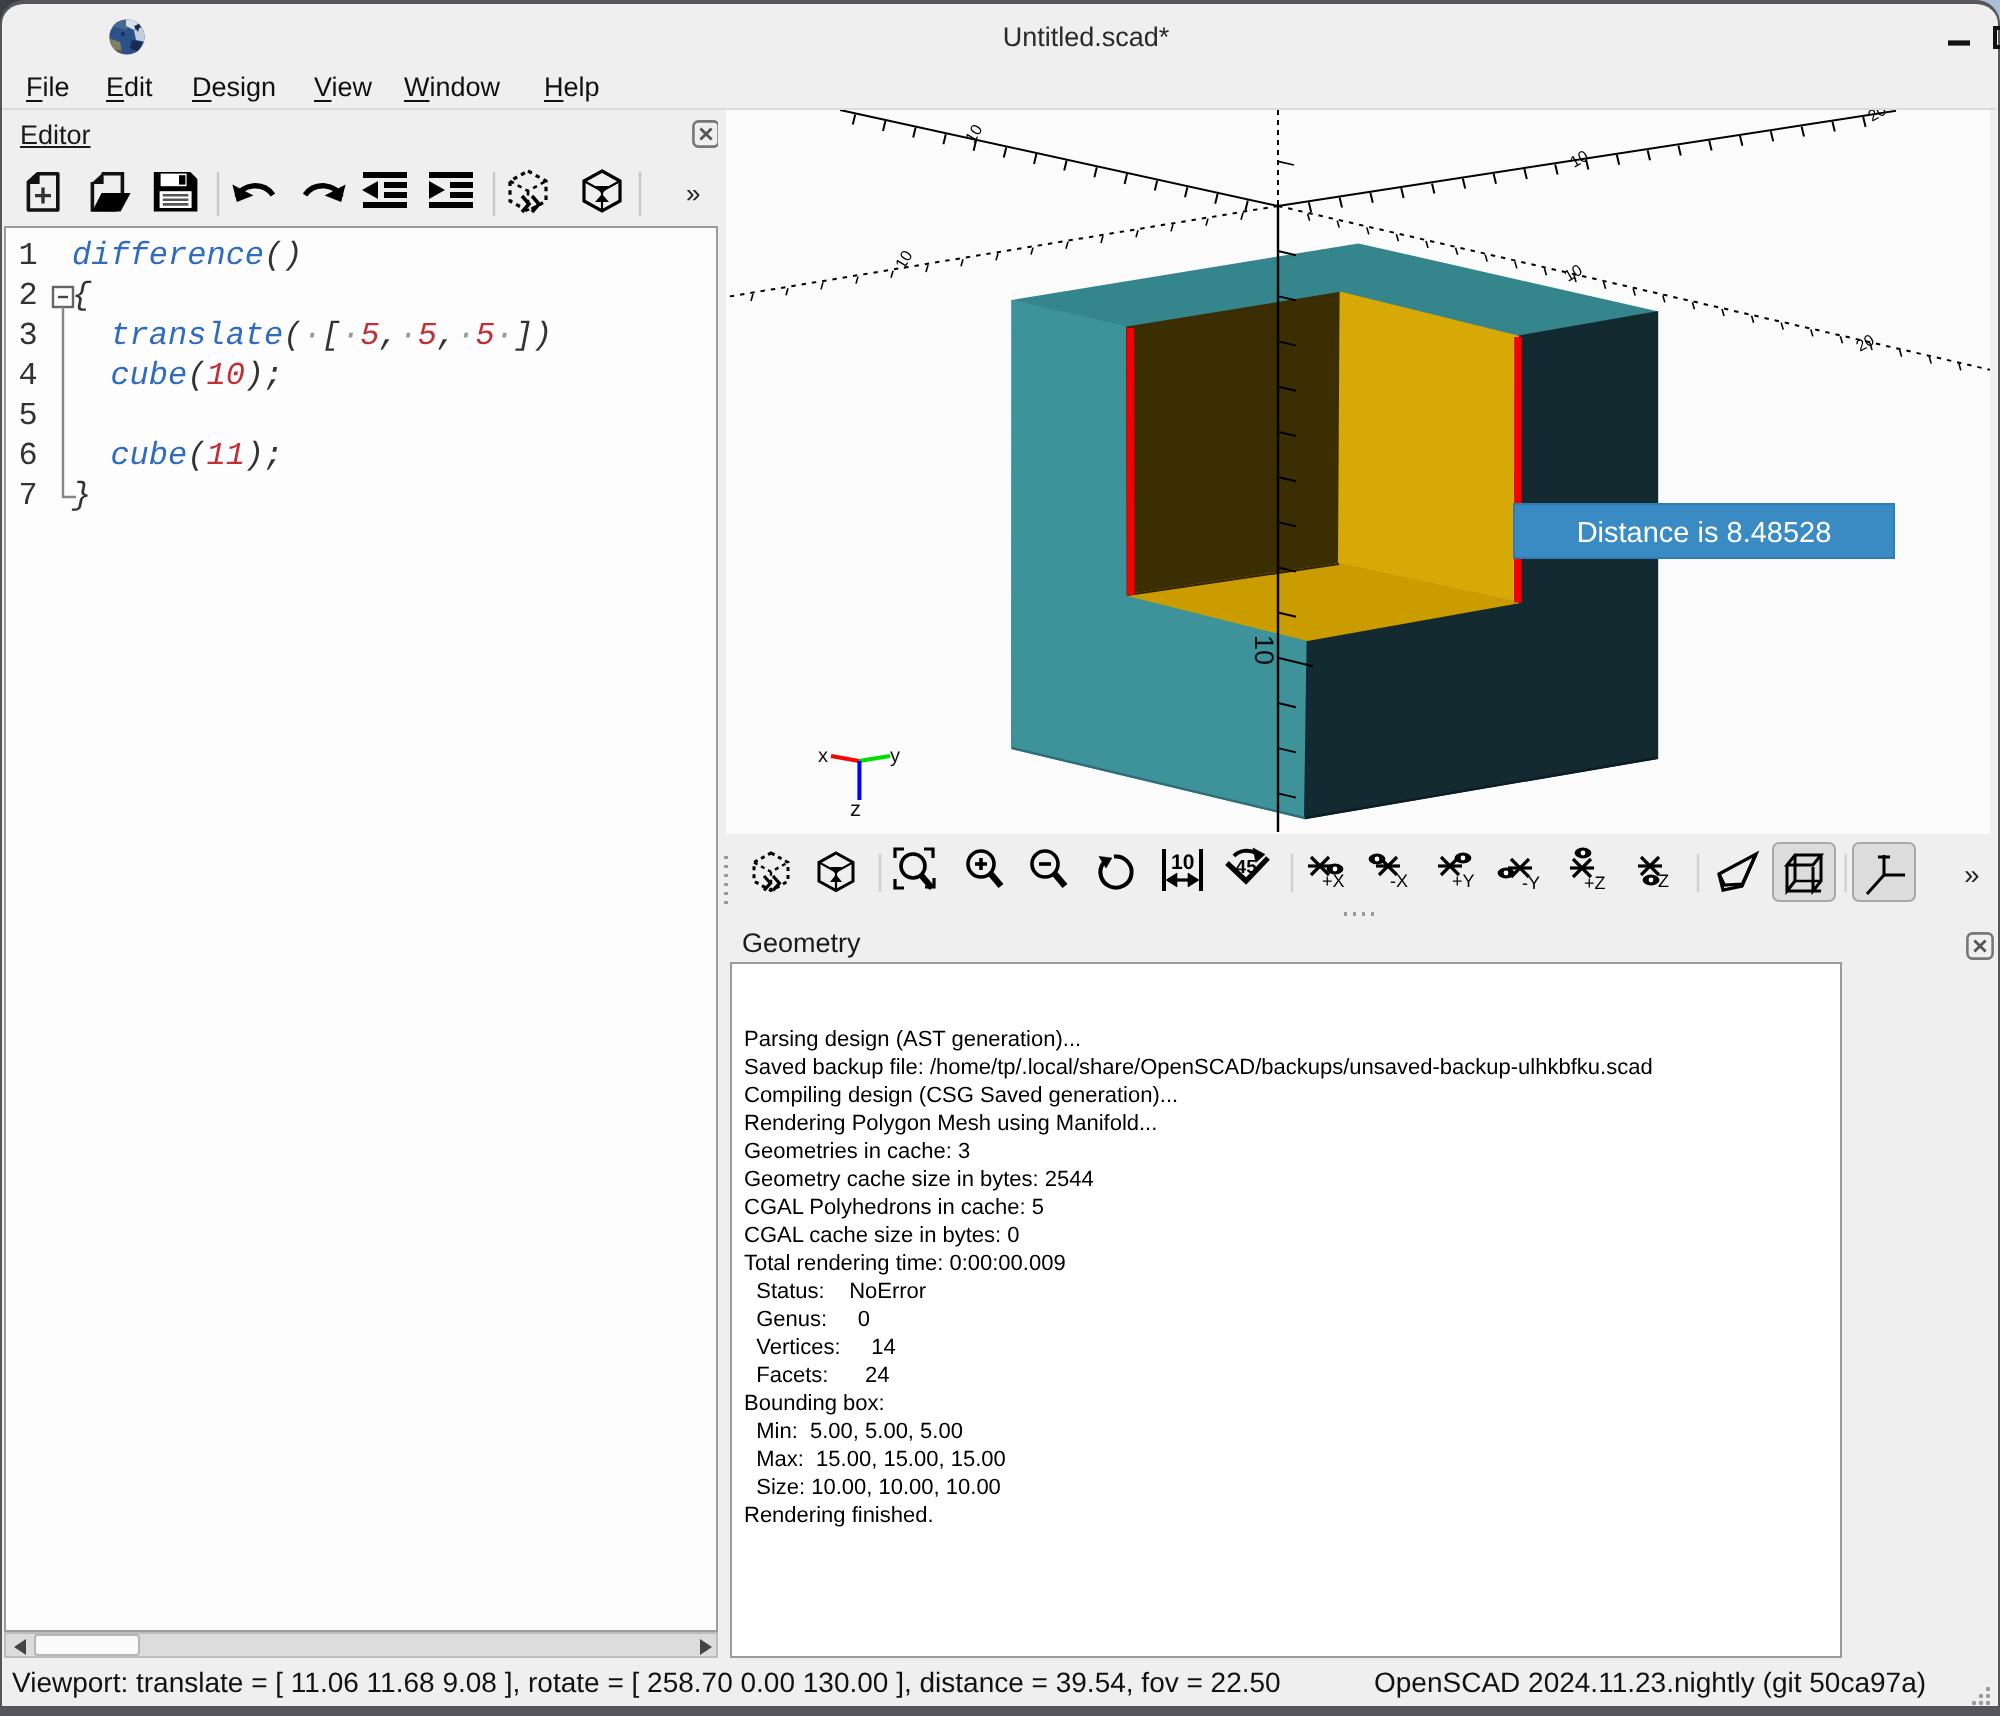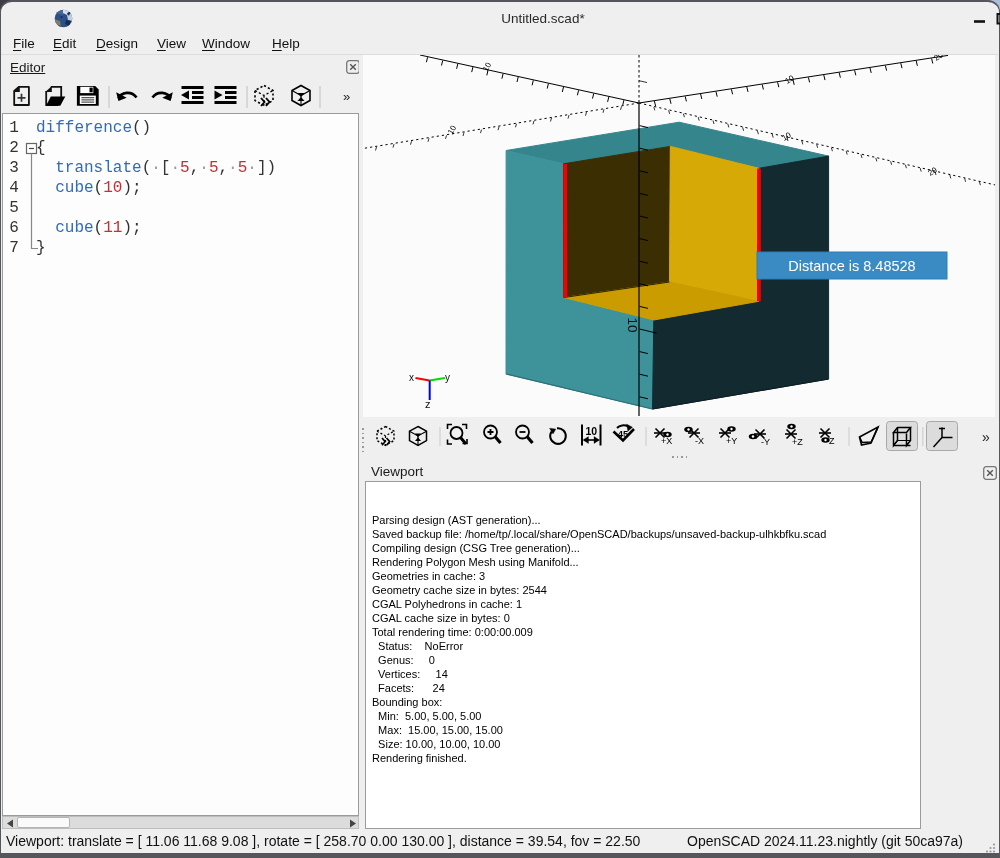--- a/index.html
+++ b/index.html
@@ -11,21 +11,21 @@
 #title { position:absolute; left:0; width:100%; top:9px; text-align:center; font-size:13.5px; color:#2a2a2a; }
 #logo { position:absolute; left:10px; top:7px; }
 #wctl { position:absolute; right:1px; top:0; }
 #menubar { position:absolute; left:1px; top:33px; width:997px; height:22px; border-bottom:1px solid #dcdcdc; }
 .mi { position:absolute; top:3px; font-size:13.5px; color:#111; }
 .mi u { text-decoration-thickness:1px; text-underline-offset:2px; }
 #edhead { position:absolute; left:10px; top:60px; font-size:13.5px; color:#1a1a1a;text-decoration:underline; }
 #code { position:absolute; left:2px; top:113px; width:357px; height:703px; background:#fdfdfd;
   border:1px solid #9b9b9b; font-family:"Liberation Mono",monospace; font-size:16px; line-height:20px; }
 .cn { position:absolute; left:5px; width:12px; height:20px; color:#333; text-align:center; padding-top:4px; }
-.cl { position:absolute; left:33px; height:20px; white-space:pre; padding-top:4px; }
+.cl { position:absolute; left:33px; height:20px; white-space:pre; padding-top:4px;font-style:italic; }
 #codetxt { position:absolute; left:0; top:0; right:0; bottom:0; }
 #hscroll { position:absolute; left:2px; top:816px; width:357px; height:13px; background:#dcdcdc; border:1px solid #bdbdbd; }
 #hthumb { position:absolute; left:14px; top:0px; width:53px; height:11px; background:#fafafa; border:1px solid #b5b5b5; border-radius:2px; }
 .sbarrow { position:absolute; top:2px; }
 #vsplit { position:absolute; left:359px; top:55px; width:4px; height:774px; background:#efefef; }
 #vgrip { position:absolute; left:362px; top:428px; width:2px; height:26px;
   background-image:repeating-linear-gradient(#999 0 1.5px, transparent 1.5px 4.5px); }
 #hgrip { position:absolute; left:672px; top:456px; width:18px; height:2px;
   background-image:repeating-linear-gradient(90deg,#999 0 1.5px, transparent 1.5px 4.5px); }
 #conhead { position:absolute; left:371px; top:464px; font-size:13.5px; color:#1a1a1a; }
@@ -320,34 +320,34 @@
 </g>
     <line x1="922.8" y1="427" x2="922.8" y2="446" stroke="#d0d0d0" stroke-width="1.2"></line>
     <rect x="926.5" y="421.5" width="31" height="29" rx="3" fill="#dcdcdc" stroke="#a8a8a8"></rect>
     <g fill="none" stroke="#000" stroke-width="1.5">
 <path d="M942 427.5 v10 h10.5"></path>
 <path d="M939 428.5 h6"></path>
 <path d="M942 437.5 l-8.5 9.5"></path>
 </g>
     <text x="982" y="442" font-size="14" fill="#222">»</text>
   </svg>
-<div id="conhead">Viewport</div>
+<div id="conhead">Geometry</div>
 <svg width="14" height="14" viewBox="0 0 14 14" style="position:absolute;left:983px;top:466px" xmlns="http://www.w3.org/2000/svg">
 <rect x="0.7" y="0.7" width="12.6" height="12.6" rx="2.5" fill="none" stroke="#777" stroke-width="1.3"></rect>
 <path d="M4.2 4.2 L9.8 9.8 M9.8 4.2 L4.2 9.8" stroke="#555" stroke-width="1.4"></path>
 </svg>
 <div id="conbox">
     <div id="conpad"></div>
     <div class="con-l">Parsing design (AST generation)...</div>
     <div class="con-l">Saved backup file: /home/tp/.local/share/OpenSCAD/backups/unsaved-backup-ulhkbfku.scad</div>
-    <div class="con-l">Compiling design (CSG Tree generation)...</div>
+    <div class="con-l">Compiling design (CSG Saved generation)...</div>
     <div class="con-l">Rendering Polygon Mesh using Manifold...</div>
     <div class="con-l">Geometries in cache: 3</div>
     <div class="con-l">Geometry cache size in bytes: 2544</div>
-    <div class="con-l">CGAL Polyhedrons in cache: 1</div>
+    <div class="con-l">CGAL Polyhedrons in cache: 5</div>
     <div class="con-l">CGAL cache size in bytes: 0</div>
     <div class="con-l">Total rendering time: 0:00:00.009</div>
     <div class="con-l">&nbsp;&nbsp;Status: &nbsp;&nbsp;&nbsp;NoError</div>
     <div class="con-l">&nbsp;&nbsp;Genus: &nbsp;&nbsp;&nbsp;&nbsp;0</div>
     <div class="con-l">&nbsp;&nbsp;Vertices: &nbsp;&nbsp;&nbsp;&nbsp;14</div>
     <div class="con-l">&nbsp;&nbsp;Facets: &nbsp;&nbsp;&nbsp;&nbsp;&nbsp;24</div>
     <div class="con-l">Bounding box:</div>
     <div class="con-l">&nbsp;&nbsp;Min: &nbsp;5.00, 5.00, 5.00</div>
     <div class="con-l">&nbsp;&nbsp;Max: &nbsp;15.00, 15.00, 15.00</div>
     <div class="con-l">&nbsp;&nbsp;Size: 10.00, 10.00, 10.00</div>

